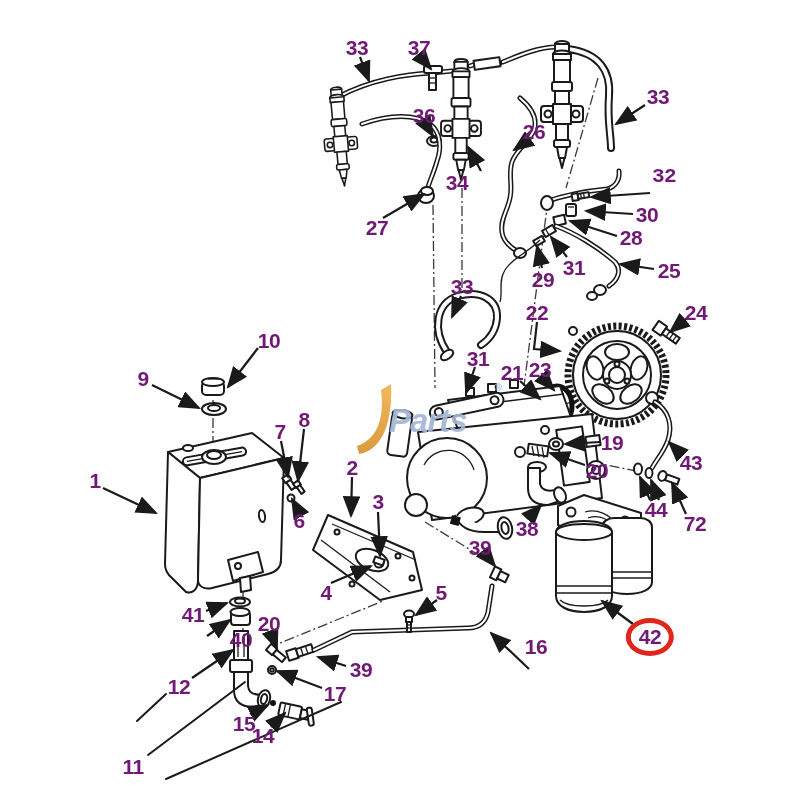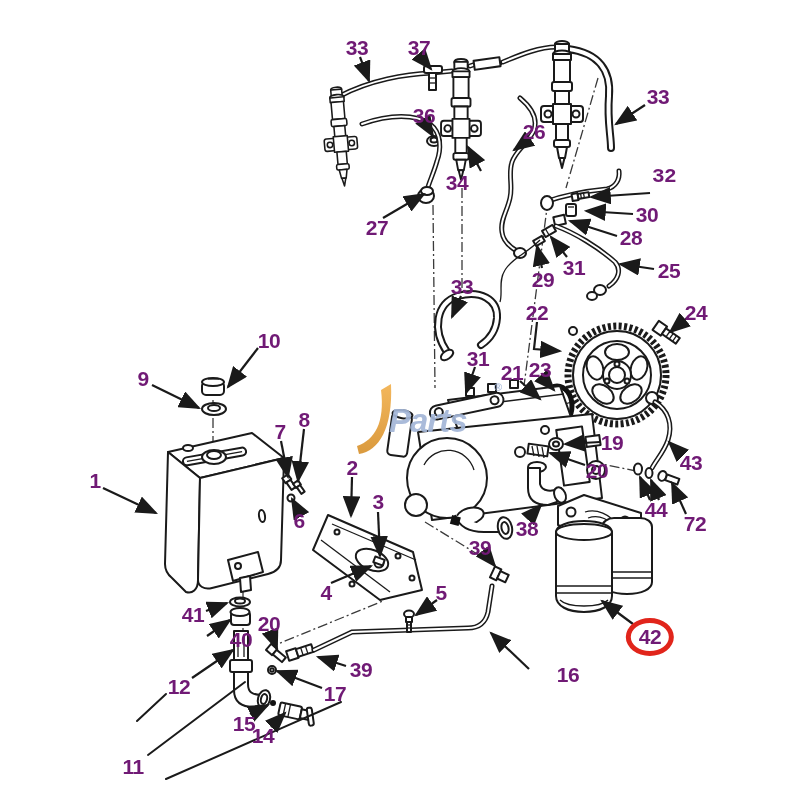--- a/index.html
+++ b/index.html
@@ -466,21 +466,21 @@
       <div class="callout" style="left: 378px; top: 501px;">3</div>
       <div class="callout" style="left: 326px; top: 592px;">4</div>
       <div class="callout" style="left: 441px; top: 592px;">5</div>
       <div class="callout" style="left: 612px; top: 442px;">19</div>
       <div class="callout" style="left: 597px; top: 470px;">20</div>
       <div class="callout" style="left: 527px; top: 528px;">38</div>
       <div class="callout" style="left: 691px; top: 462px;">43</div>
       <div class="callout" style="left: 656px; top: 509px;">44</div>
       <div class="callout" style="left: 695px; top: 523px;">72</div>
       <div class="callout" style="left: 480px; top: 547px;">39</div>
-      <div class="callout" style="left: 536px; top: 674px; margin-left: 32px;">16</div>
+      <div class="callout" style="left: 536px; top: 646px;">16</div>
       <div class="callout circled" style="left: 650px; top: 637px; border-color: rgb(225, 37, 27);">42</div>
       <div class="callout" style="left: 193px; top: 614px;">41</div>
       <div class="callout" style="left: 194px; top: 639px; margin-left: 47px;">40</div>
       <div class="callout" style="left: 269px; top: 623px;">20</div>
       <div class="callout" style="left: 179px; top: 686px;">12</div>
       <div class="callout" style="left: 361px; top: 669px;">39</div>
       <div class="callout" style="left: 335px; top: 693px;">17</div>
       <div class="callout" style="left: 244px; top: 723px;">15</div>
       <div class="callout" style="left: 263px; top: 735px;">14</div>
       <div class="callout" style="left: 133px; top: 766px;">11</div>

